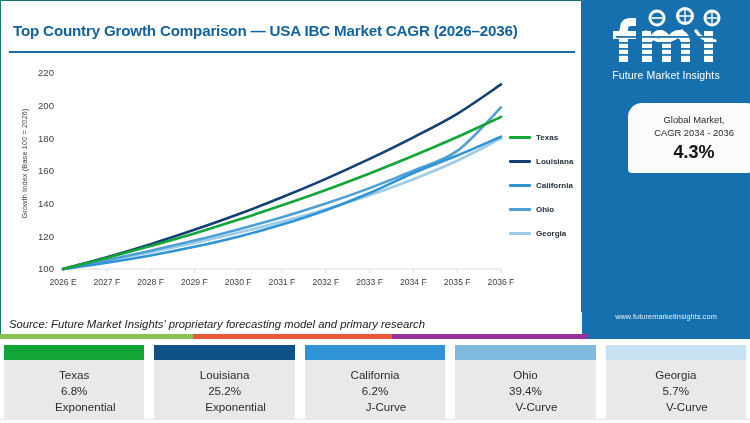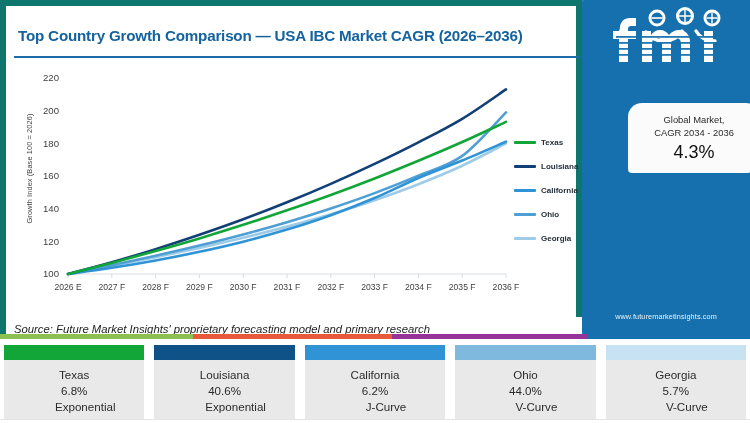--- a/index.html
+++ b/index.html
@@ -7,21 +7,21 @@
     width: 750px; height: 423px;
     background: #ffffff;
     font-family: "Liberation Sans", sans-serif;
     overflow: hidden;
   }
   .page { position: relative; width: 750px; height: 423px; background: #ffffff; }
 
   
   .main-panel {
     position: absolute; left: 0; top: 0; width: 582px; height: 334px;
-    background: #ffffff; border: 6px solid #0f766e;
+    background: #ffffff; border: 1px solid #0f766e;
   }
   .title-bar {
     position: absolute; left: 0; top: 8px; width: 582px; height: 42px;
     display: flex; align-items: center; padding-left: 12px;
   }
   .title-text {
     color: #14639e; font-size: 15.2px; font-weight: bold; letter-spacing: -0.2px;
     white-space: nowrap;
   }
   .title-rule {
@@ -90,21 +90,21 @@
   .stat-card {
     position: absolute; left: 18px; width: 132px;
     background: #fbfbfb; border-radius: 10px;
     display: flex; flex-direction: column; align-items: center; justify-content: center;
     text-align: center;
     margin-left: 28px;
   }
   .stat-card.top { top: 103px; height: 70px; border-radius: 14px 14px 14px 4px; }
   .stat-card.bottom { top: 220px; height: 72px; border-radius: 16px 16px 16px 4px; }
   .stat-small { font-size: 9.4px; color: #2a2a2a; line-height: 13px; }
-  .stat-big { font-size: 18px; font-weight: normal; color: #111; margin-top: 3px; }
+  .stat-big { font-size: 18px; font-weight: bold; color: #111; margin-top: 3px; }
   .stat-big2 { font-size: 14.5px; font-weight: bold; color: #111; line-height: 18px; }
   .stat-sub { font-size: 9.4px; color: #2a2a2a; margin-top: 3px; }
   .site-url {
     position: absolute; left: 0; top: 312px; width: 168px; text-align: center;
     color: #e7f1f8; font-size: 7.3px; letter-spacing: .1px;
   }
 
   
   .cards {
     position: absolute; left: 0; top: 344px; width: 750px; height: 79px;
@@ -236,20 +236,21 @@
           <rect x="104" y="25" width="9" height="31"></rect>
 
           <g fill="#1570ad" opacity="0.95">
             <rect x="16" y="30" width="102" height="1.8"></rect>
             <rect x="16" y="36" width="102" height="1.8"></rect>
             <rect x="16" y="42" width="102" height="1.8"></rect>
             <rect x="16" y="48" width="102" height="1.8"></rect>
           </g>
         </g>
       </svg>
+      <div class="logo-tag">Future Market Insights</div>
     </div>
 
     <div class="stat-card top">
       <div class="stat-small">Global Market,</div>
       <div class="stat-small">CAGR 2034 - 2036</div>
       <div class="stat-big">4.3%</div>
     </div>
 
 
     <div class="site-url">www.futuremarketinsights.com</div>
@@ -268,37 +269,37 @@
         <div class="card-body">
           <div class="card-name">Texas</div>
           <div class="card-cagr">6.8%</div>
           <div class="card-shape">Exponential</div>
         </div>
       </div>
       <div class="card">
         <div class="card-bar" style="background:#0f5288"></div>
         <div class="card-body">
           <div class="card-name">Louisiana</div>
-          <div class="card-cagr">40.6%</div>
+          <div class="card-cagr">25.2%</div>
           <div class="card-shape">Exponential</div>
         </div>
       </div>
       <div class="card">
         <div class="card-bar" style="background:#2f93d6"></div>
         <div class="card-body">
           <div class="card-name">California</div>
           <div class="card-cagr">6.2%</div>
           <div class="card-shape">J-Curve</div>
         </div>
       </div>
       <div class="card">
         <div class="card-bar" style="background:#7fb9de"></div>
         <div class="card-body">
           <div class="card-name">Ohio</div>
-          <div class="card-cagr">44.0%</div>
+          <div class="card-cagr">39.4%</div>
           <div class="card-shape">V-Curve</div>
         </div>
       </div>
       <div class="card">
         <div class="card-bar" style="background:#c7e2f2"></div>
         <div class="card-body">
           <div class="card-name">Georgia</div>
           <div class="card-cagr">5.7%</div>
           <div class="card-shape">V-Curve</div>
         </div>

